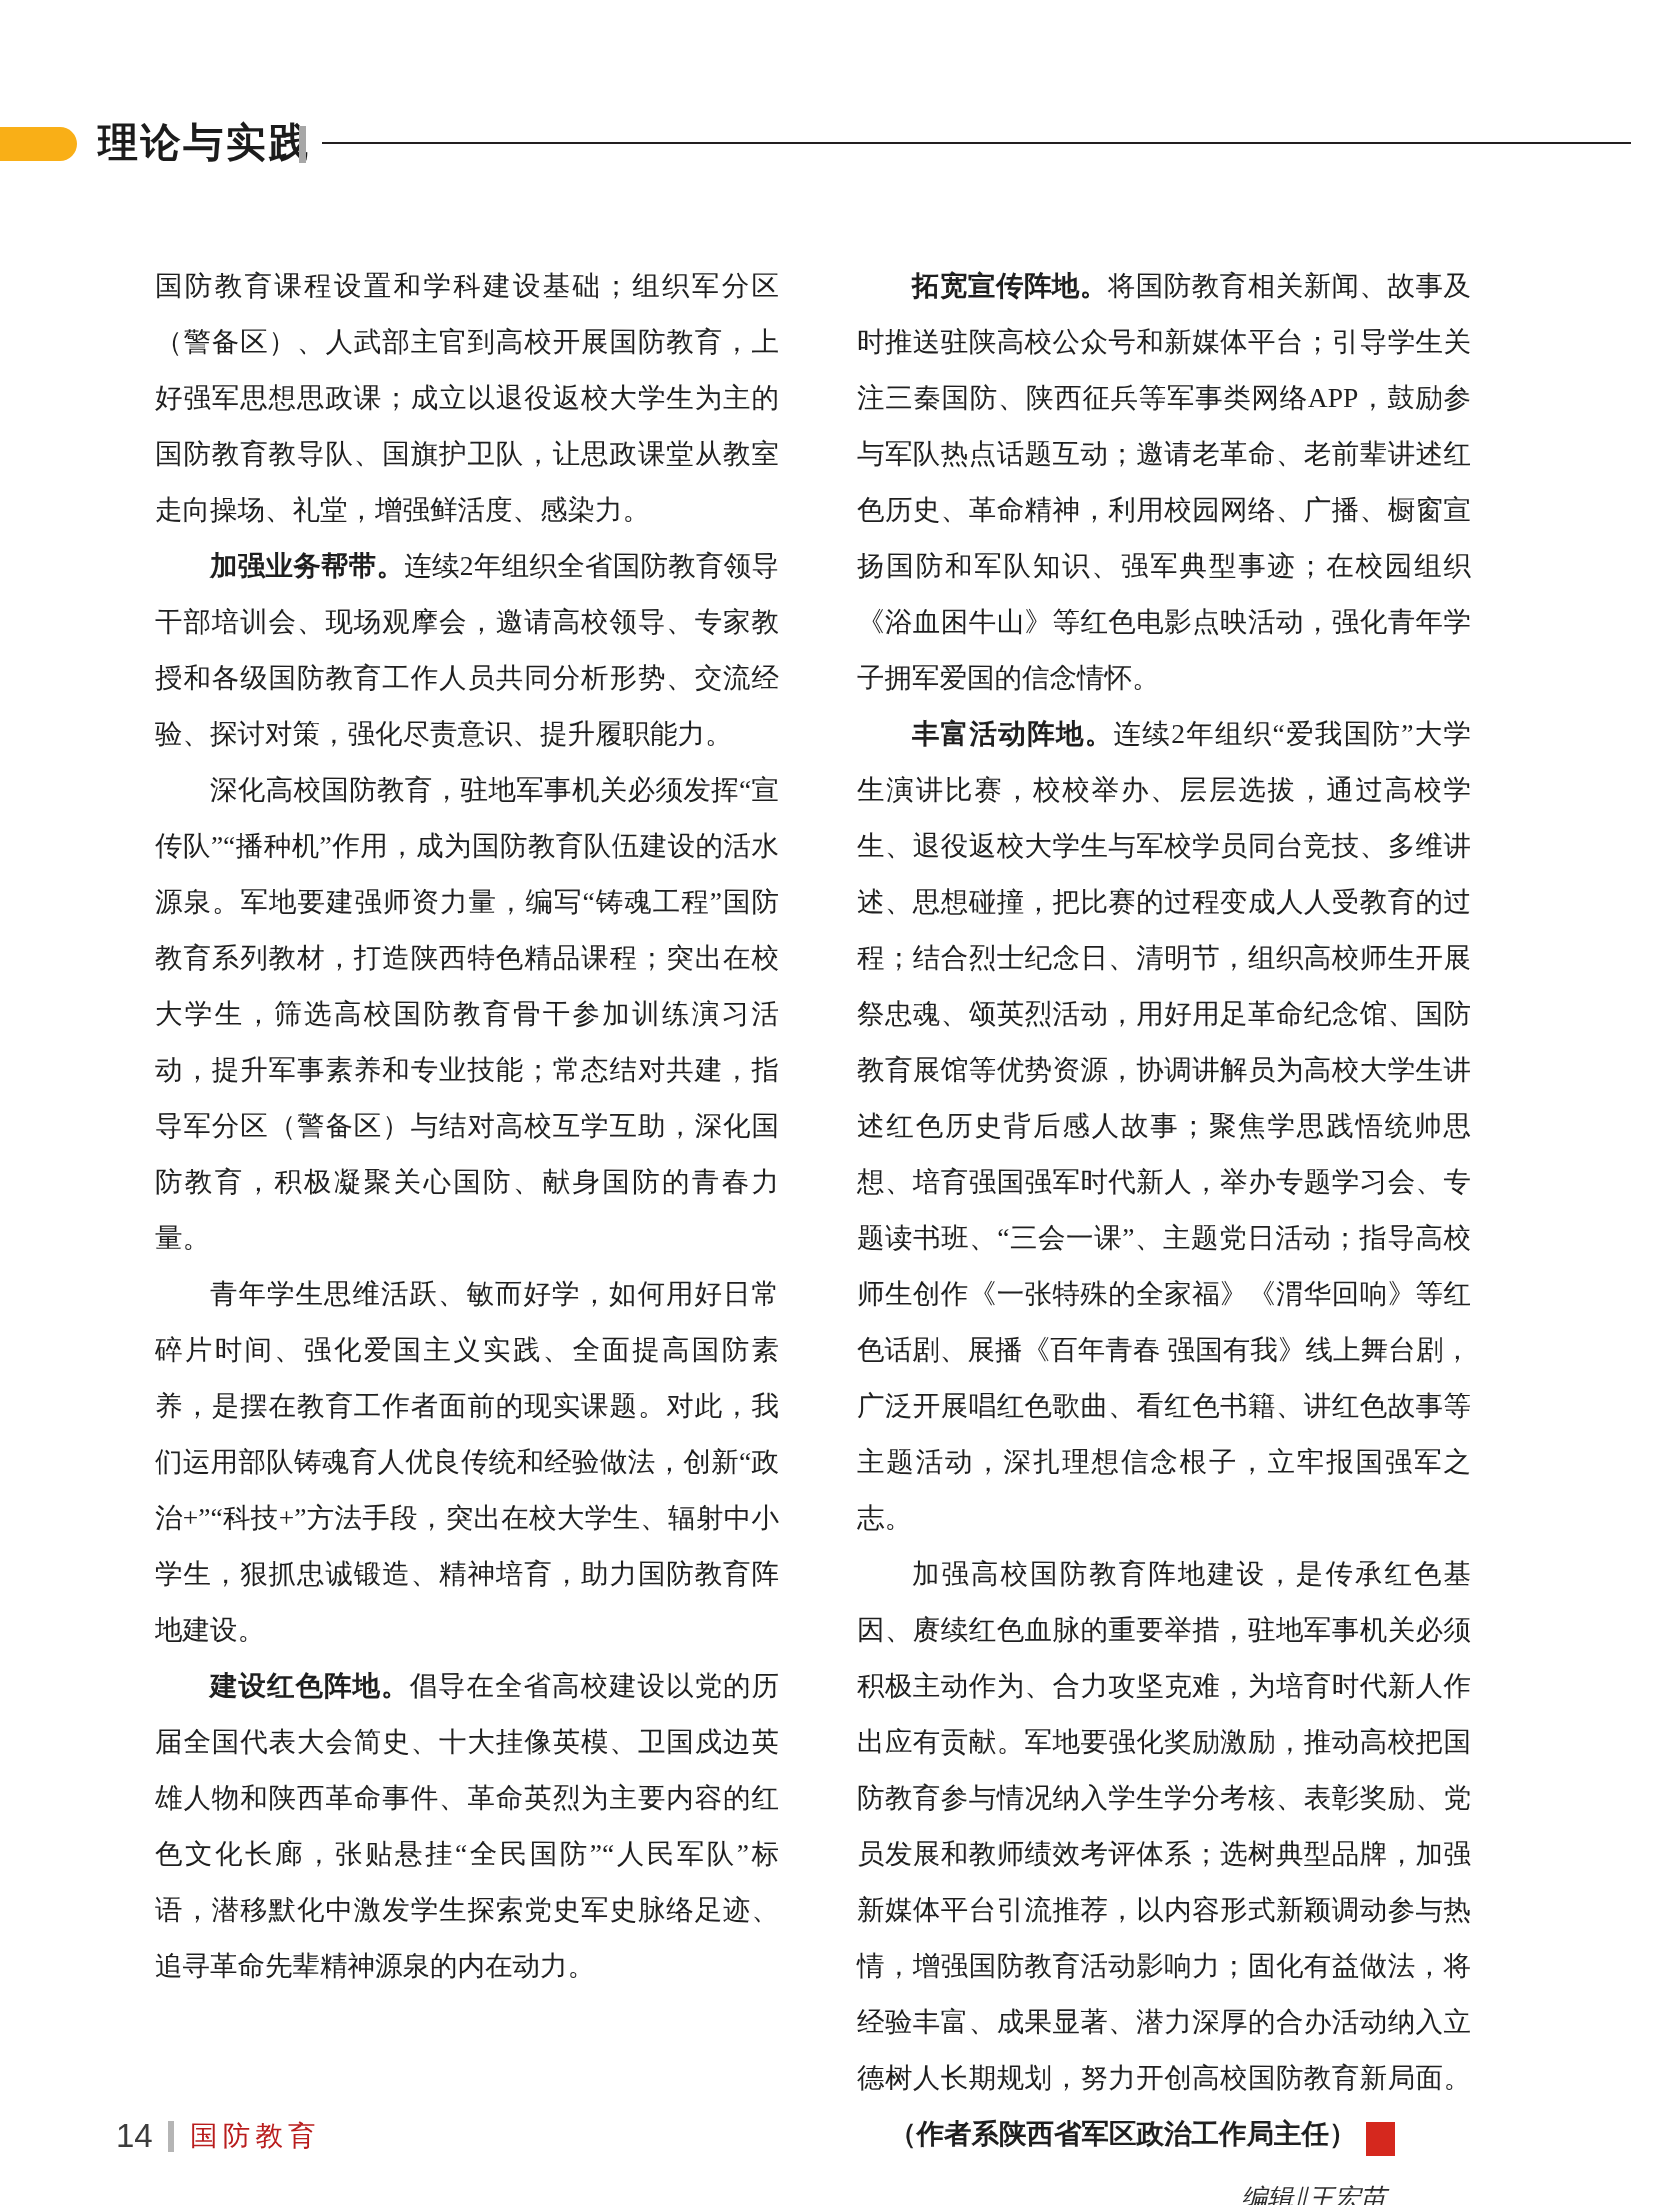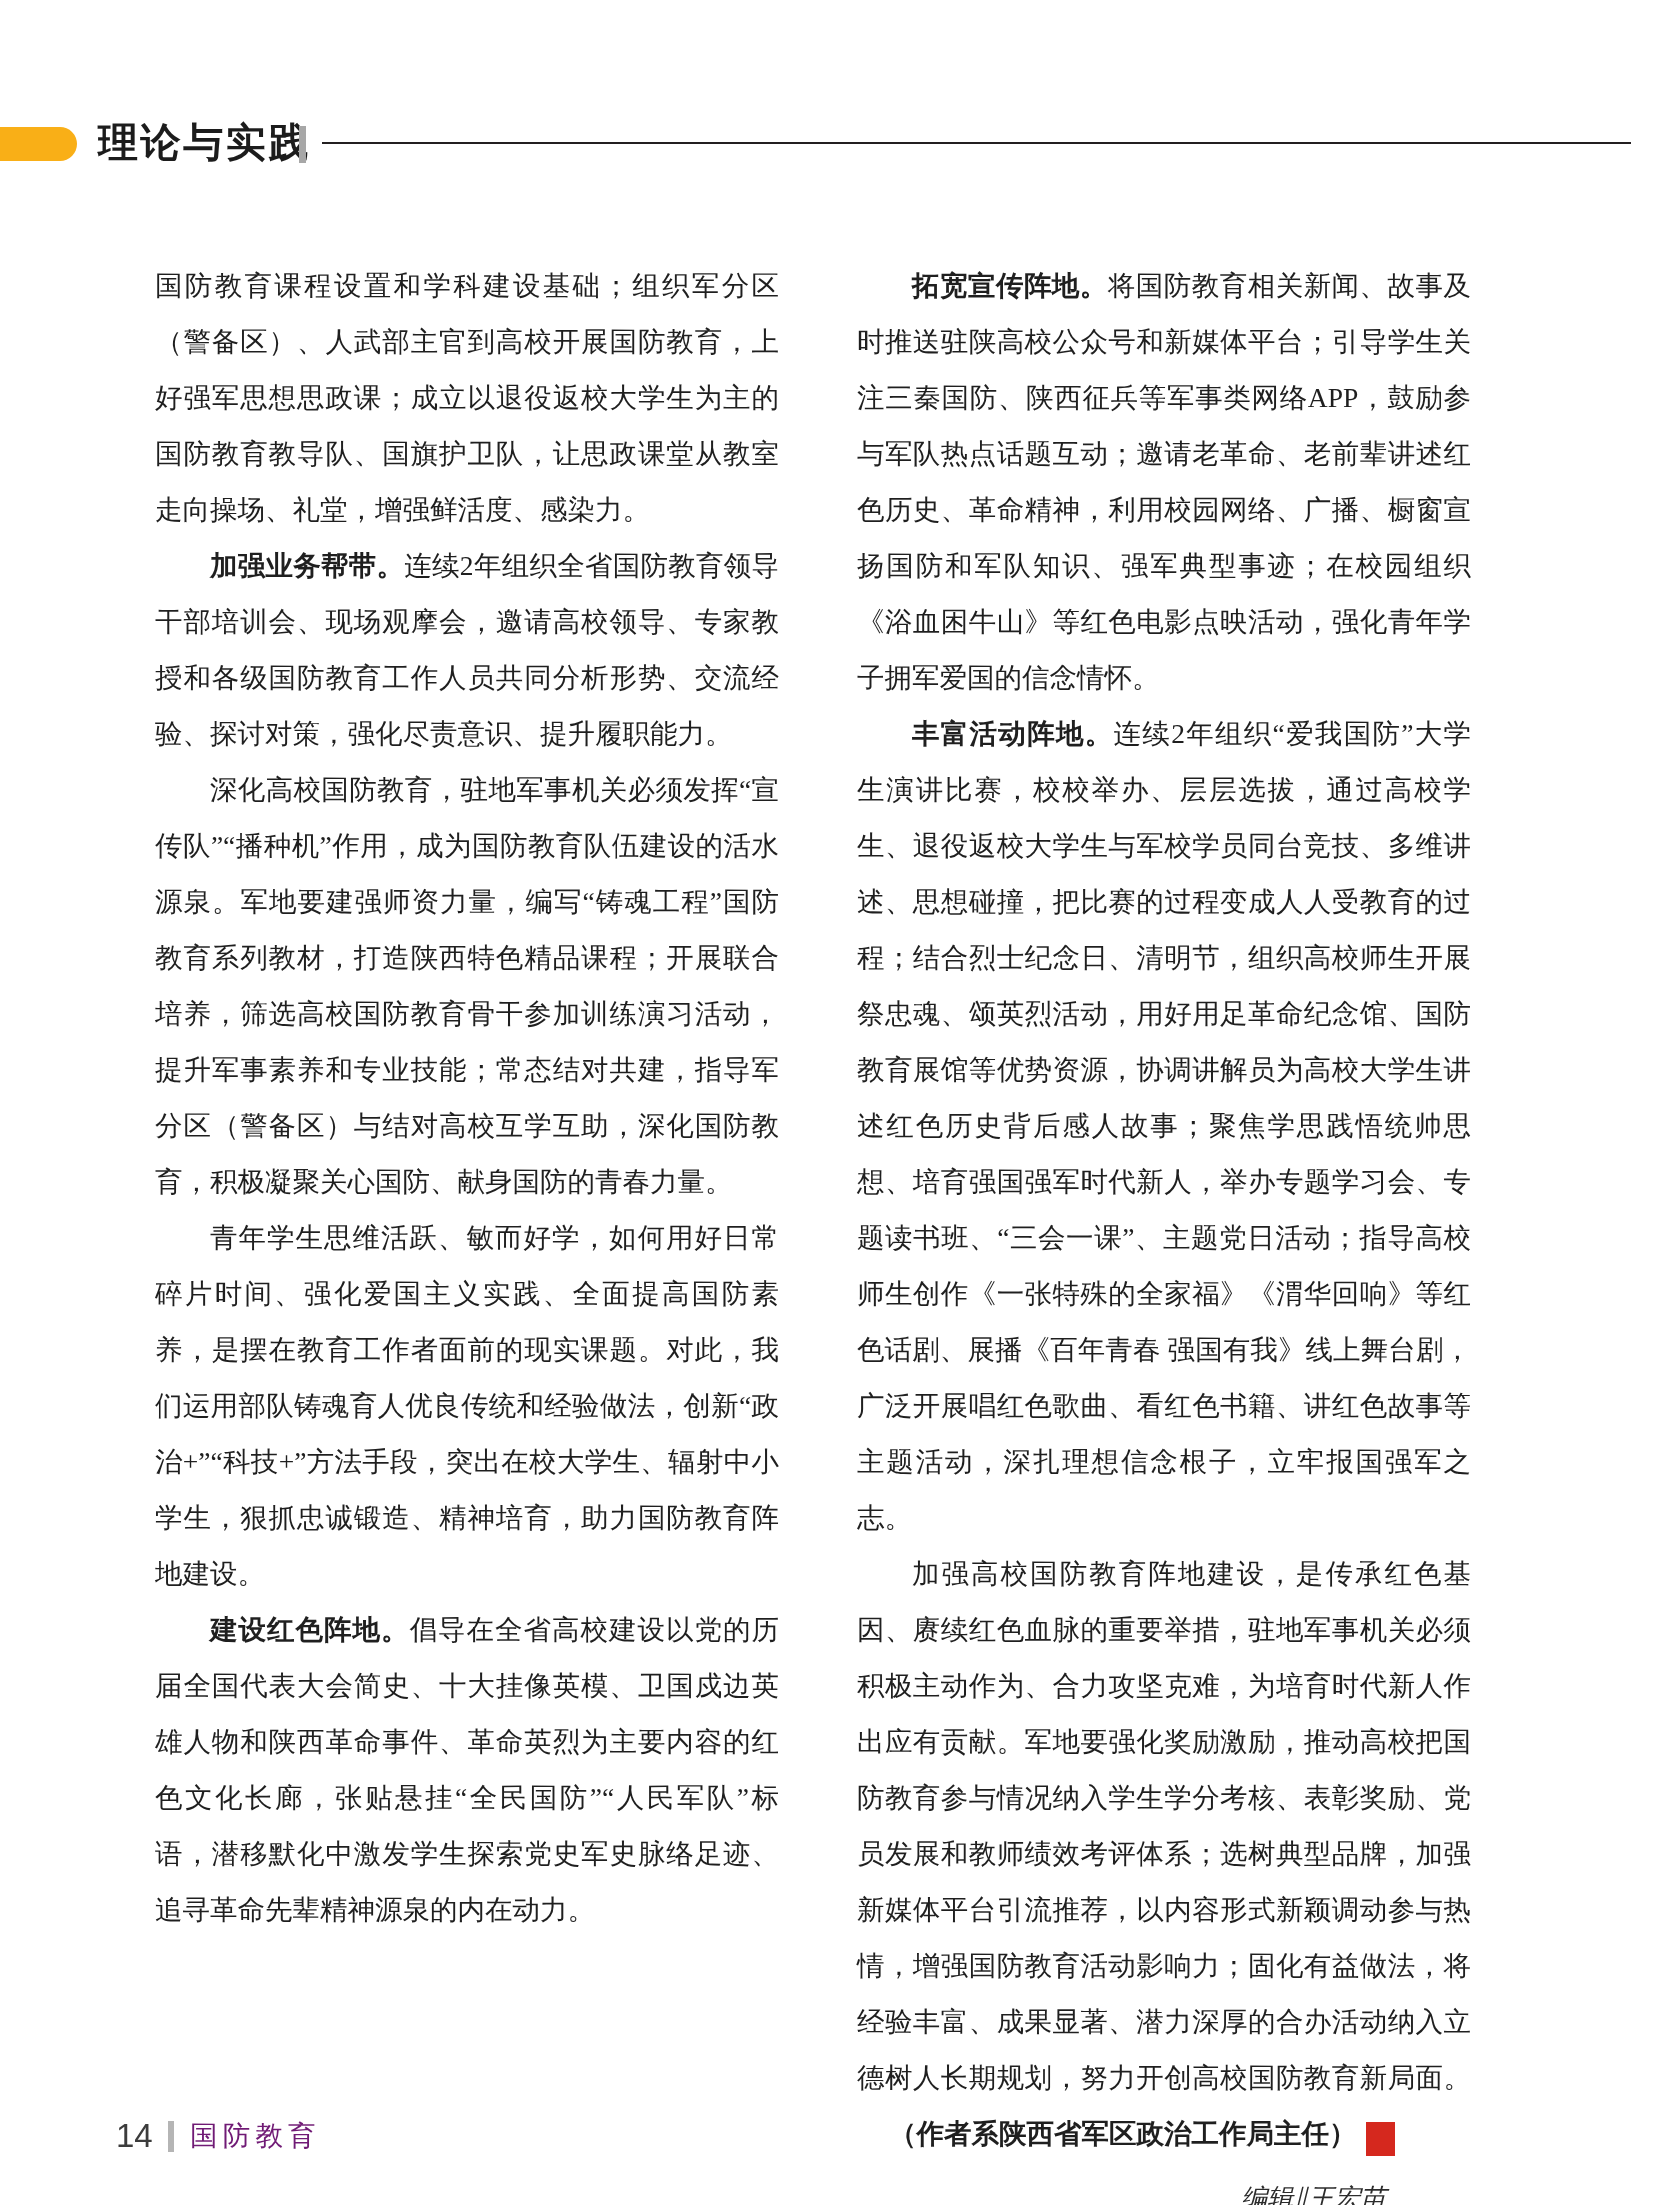--- a/index.html
+++ b/index.html
@@ -131,37 +131,37 @@
   }
   .footer-divider {
     width: 5.9px;
     height: 31px;
     background: #b5b5b5;
     margin: 0 15.7px;
   }
   .publication-name {
     font-size: 27.5px;
     letter-spacing: 5.2px;
-    color: #701a75;
+    color: #b91c1c;
   }
 </style>
 </head>
 <body>
 
 <div class="header-tab"></div>
 <div class="section-label">理论与实践</div>
 <div class="header-divider"></div>
 <div class="header-rule"></div>
 
 <div class="col col-left">
   <p><span>国防教育课程设置和学科建设基础；组织军分区（警备区）、人武部主官到高校开展国防教育，上好强军思想思政课；成立以退役返校大学生为主的国防教育教导队、国旗护卫队，让思政课堂从教室走向操场、礼堂，增强鲜活度、感染力。</span></p>
 
   <p class="p-indent"><span class="lead">加强业务帮带。</span><span>连续2年组织全省国防教育领导干部培训会、现场观摩会，邀请高校领导、专家教授和各级国防教育工作人员共同分析形势、交流经验、探讨对策，强化尽责意识、提升履职能力。</span></p>
 
-  <p class="p-indent"><span>深化高校国防教育，驻地军事机关必须发挥“宣传队”“播种机”作用，成为国防教育队伍建设的活水源泉。军地要建强师资力量，编写“铸魂工程”国防教育系列教材，打造陕西特色精品课程；开展联合培养，筛选高校国防教育骨干参加训练演习活动，提升军事素养和专业技能；常态结对共建，指导军分区（警备区）与结对高校互学互助，深化国防教育，积极凝聚关心国防、献身国防的青春力量。</span></p>
+  <p class="p-indent"><span>深化高校国防教育，驻地军事机关必须发挥“宣传队”“播种机”作用，成为国防教育队伍建设的活水源泉。军地要建强师资力量，编写“铸魂工程”国防教育系列教材，打造陕西特色精品课程；突出在校大学生，筛选高校国防教育骨干参加训练演习活动，提升军事素养和专业技能；常态结对共建，指导军分区（警备区）与结对高校互学互助，深化国防教育，积极凝聚关心国防、献身国防的青春力量。</span></p>
 
 
   <p class="p-indent"><span>青年学生思维活跃、敏而好学，如何用好日常碎片时间、强化爱国主义实践、全面提高国防素养，是摆在教育工作者面前的现实课题。对此，我们运用部队铸魂育人优良传统和经验做法，创新“政治+”“科技+”方法手段，突出在校大学生、辐射中小学生，狠抓忠诚锻造、精神培育，助力国防教育阵地建设。</span></p>
 
   <p class="p-indent"><span class="lead">建设红色阵地。</span><span>倡导在全省高校建设以党的历届全国代表大会简史、十大挂像英模、卫国戍边英雄人物和陕西革命事件、革命英烈为主要内容的红色文化长廊，张贴悬挂“全民国防”“人民军队”标语，潜移默化中激发学生探索党史军史脉络足迹、追寻革命先辈精神源泉的内在动力。</span></p>
 </div>
 
 <div class="col col-right">
   <p class="p-indent"><span class="lead">拓宽宣传阵地。</span><span>将国防教育相关新闻、故事及时推送驻陕高校公众号和新媒体平台；引导学生关注三秦国防、陕西征兵等军事类网络APP，鼓励参与军队热点话题互动；邀请老革命、老前辈讲述红色历史、革命精神，利用校园网络、广播、橱窗宣扬国防和军队知识、强军典型事迹；在校园组织《浴血困牛山》等红色电影点映活动，强化青年学子拥军爱国的信念情怀。</span></p>
 

